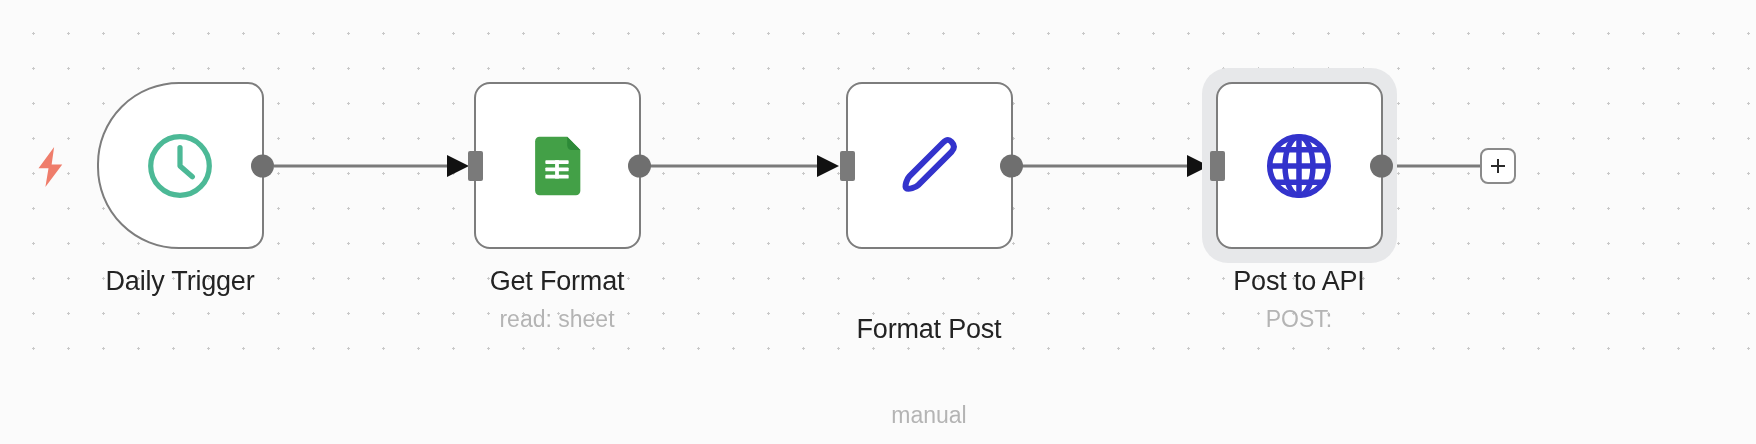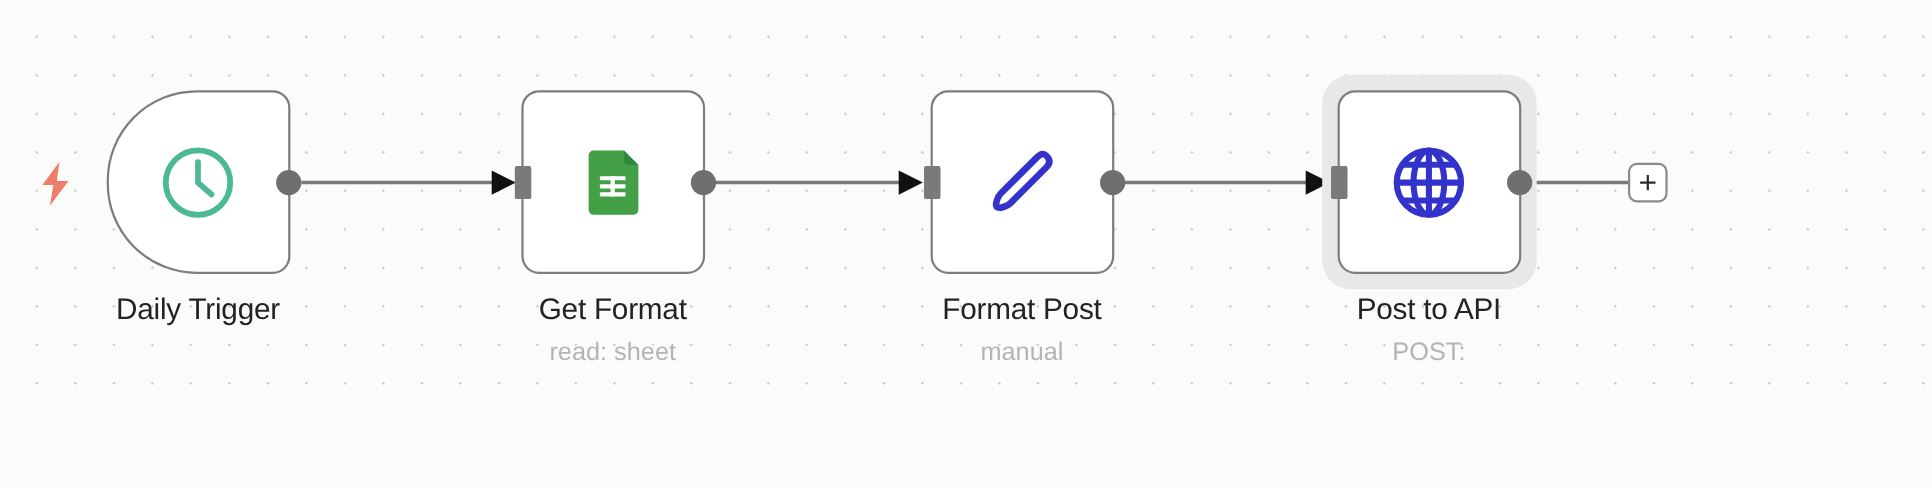--- a/index.html
+++ b/index.html
@@ -196,21 +196,21 @@
           </g>
         </svg>
         <div class="port-in"></div>
         <div class="port-out"></div>
       </div>
     </div>
     <div class="node-title">Get Format</div>
     <div class="node-subtitle">read: sheet</div>
   </div>
 
-  <div class="node-wrap" style="left:839px; top:82px;">
+  <div class="node-wrap" style="left:839px; top:82px;gap:48px;">
     <div class="node-shell">
       <div class="node">
         <svg class="icon-svg" width="80" height="80" viewBox="0 0 48 48" xmlns="http://www.w3.org/2000/svg">
           <path d="M37.5 9.5 C39.5 11.5 39.5 13.5 37.5 15.5 L17.5 35.5
                    C16.3 36.7 11.5 38.5 10.3 37.3 C9.1 36.1 11 31.4 12.2 30.2
                    L32.2 10.2 C34.2 8.2 35.5 7.5 37.5 9.5 Z" fill="none" stroke="#3333cc" stroke-width="3.6" stroke-linejoin="round"></path>
         </svg>
         <div class="port-in"></div>
         <div class="port-out"></div>
       </div>

